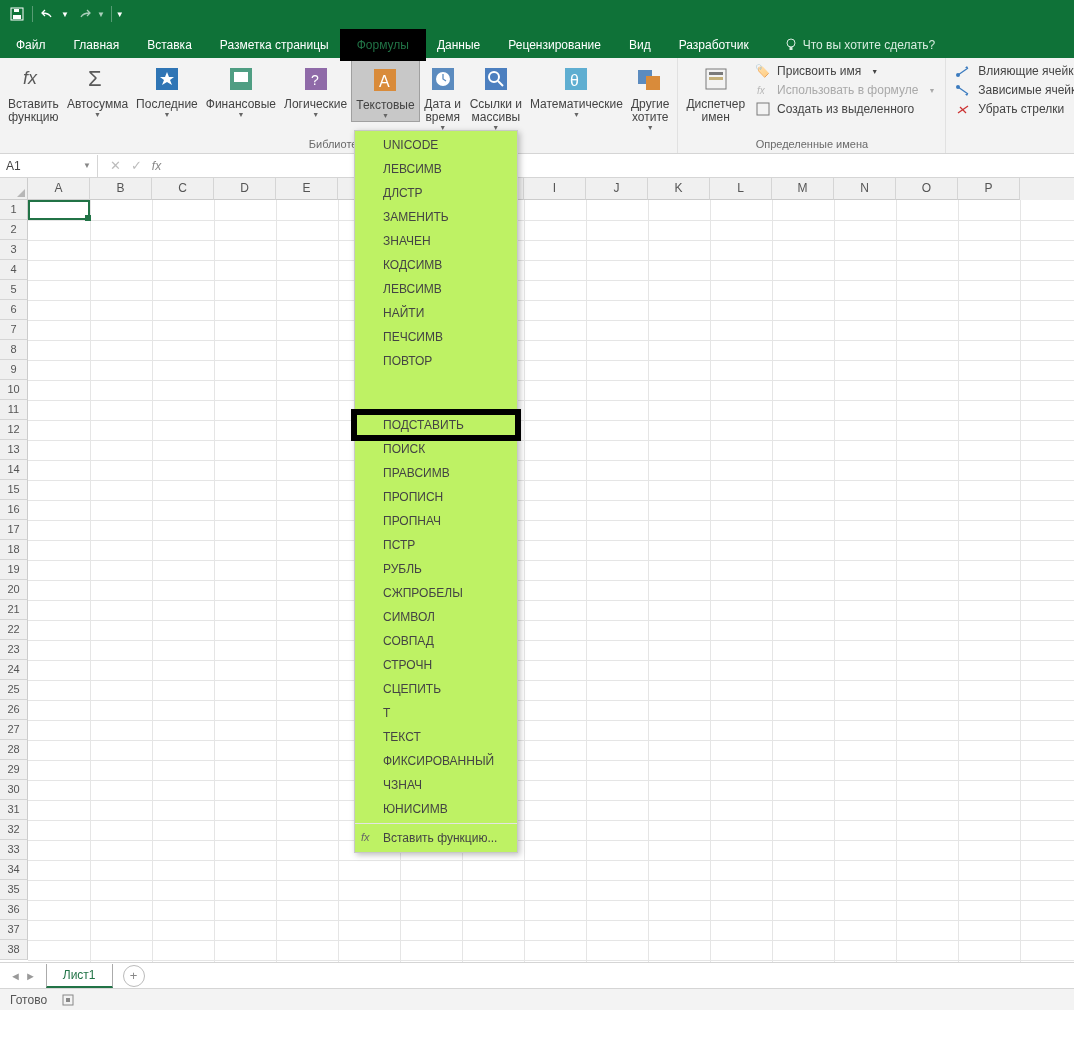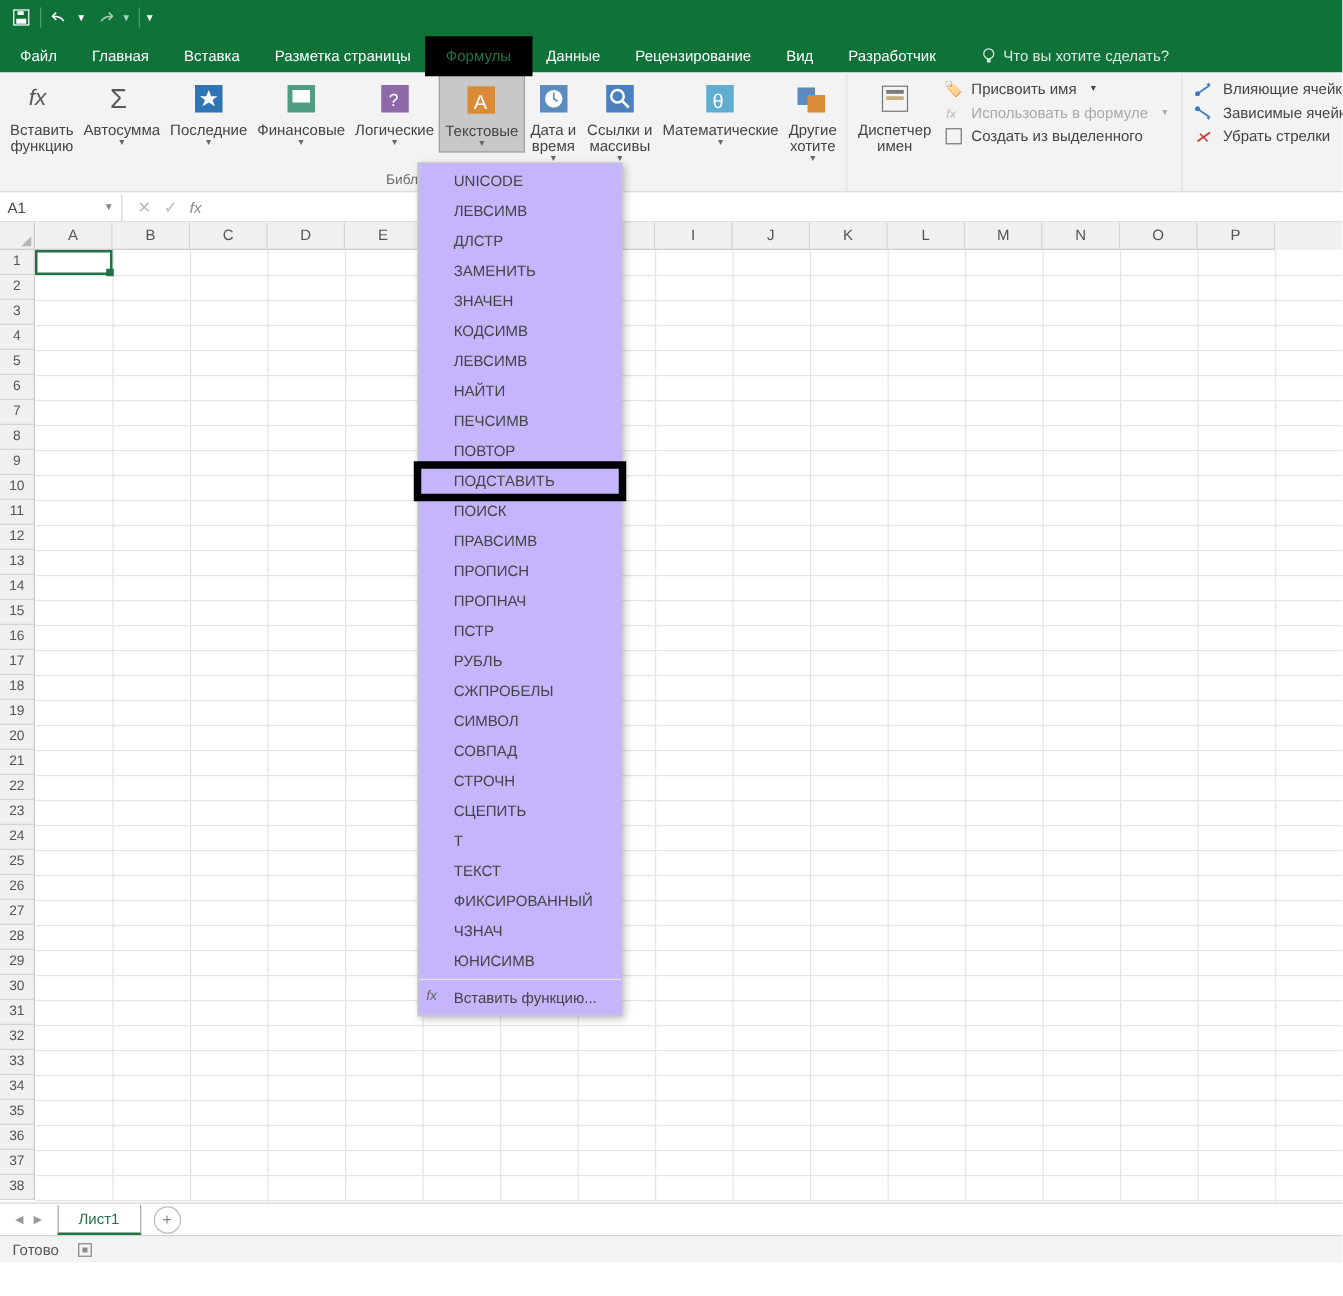--- a/index.html
+++ b/index.html
@@ -40,23 +40,23 @@
 .colheads{display:flex;height:22px;background:#f0f0f0;}
 .colhead{width:62px;border-right:1px solid #d5d5d5;border-bottom:1px solid #ccc;text-align:center;font-size:12px;color:#555;line-height:20px;}
 .rowheads{display:flex;flex-direction:column;width:28px;background:#f0f0f0;}
 .rowhead{height:20px;border-bottom:1px solid #d5d5d5;border-right:1px solid #ccc;text-align:center;font-size:11px;color:#555;line-height:19px;}
 .cells{position:relative;flex:1;}
 .cellgrid{position:absolute;inset:0;}
 .gridline-h{position:absolute;left:0;right:0;height:1px;background:#e5e5e5;}
 .gridline-v{position:absolute;top:0;bottom:0;width:1px;background:#e5e5e5;}
 .active-cell{position:absolute;left:0;top:0;width:62px;height:20px;border:2px solid #217346;box-sizing:border-box;}
 .active-cell:after{content:"";position:absolute;right:-3px;bottom:-3px;width:6px;height:6px;background:#217346;}
-.dropdown-menu{position:absolute;left:334px;top:130px;width:164px;background:#c4b5fd;border:1px solid #c8c8c8;box-shadow:2px 2px 6px rgba(0,0,0,0.25);z-index:10;padding:2px 0;}
+.dropdown-menu{position:absolute;left:354px;top:130px;width:164px;background:#bef264;border:1px solid #c8c8c8;box-shadow:2px 2px 6px rgba(0,0,0,0.25);z-index:10;padding:2px 0;}
 .dm-item{padding:5px 10px 5px 28px;font-size:12px;color:#444;cursor:pointer;white-space:nowrap;position:relative;}
-.dm-item.boxed{outline:6px solid #000;outline-offset:-2px;}
+.dm-item.boxed{outline:6px solid #000;outline-offset:-2px;margin-top:40px;}
 .dm-sep{height:1px;background:#e4e4e4;margin:2px 0;}
 .dm-item.fx:before{content:"fx";position:absolute;left:6px;font-style:italic;font-size:11px;color:#666;}
 .sheetbar{height:26px;background:#fff;border-top:1px solid #d5d5d5;display:flex;align-items:center;}
 .sheet-nav{display:flex;align-items:center;gap:4px;padding:0 10px;color:#999;}
 .sheet-nav span{font-size:11px;}
 .sheet-tab{padding:4px 16px;border:1px solid #ababab;border-top:none;background:#fff;font-size:12px;color:#217346;border-bottom:2px solid #217346;margin-bottom:-1px;}
 .sheet-add{width:22px;height:22px;border:1px solid #bbb;border-radius:50%;display:flex;align-items:center;justify-content:center;color:#888;font-size:13px;margin-left:10px;}
 .statusbar{height:22px;background:#f3f3f3;border-top:1px solid #d5d5d5;display:flex;align-items:center;padding:0 10px;font-size:12px;color:#555;gap:14px;}
 svg{display:block;}
 </style>
@@ -252,20 +252,21 @@
         <div class="mini-item">
             <span class="mi">
               <svg width="14" height="14">
                 <rect x="1" y="1" width="12" height="12" fill="none" stroke="#7a7a7a"></rect>
               </svg>
             </span>
             <span>Создать из выделенного</span>
           </div>
       </div>
     </div>
+    <div class="rgroup-label">Определенные имена</div>
   </div>
 
   <div class="rgroup" style="border-right:none">
     <div class="rgroup-content">
       <div class="mini-list">
         <div class="mini-item">
             <span class="mi">
               <svg width="16" height="12">
                 <line x1="2" y1="10" x2="12" y2="3" stroke="#3b7bbf" stroke-width="1.3"></line>
                 <circle cx="2" cy="10" r="2" fill="#3b7bbf"></circle>

